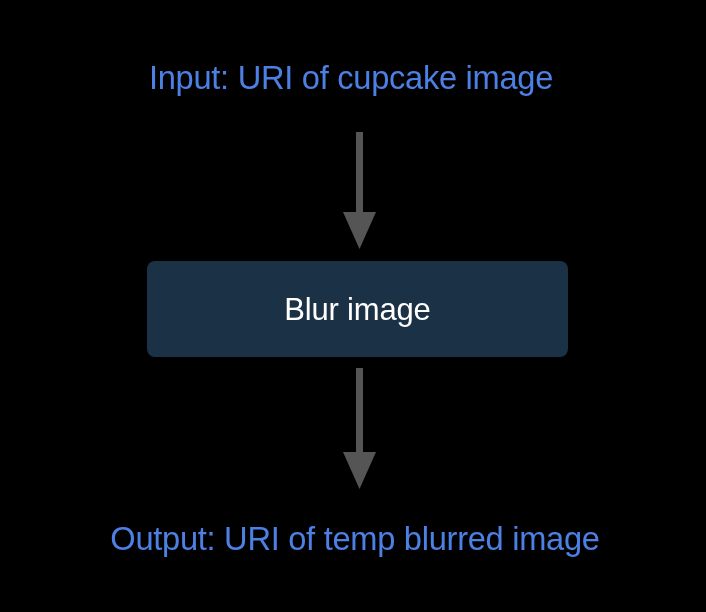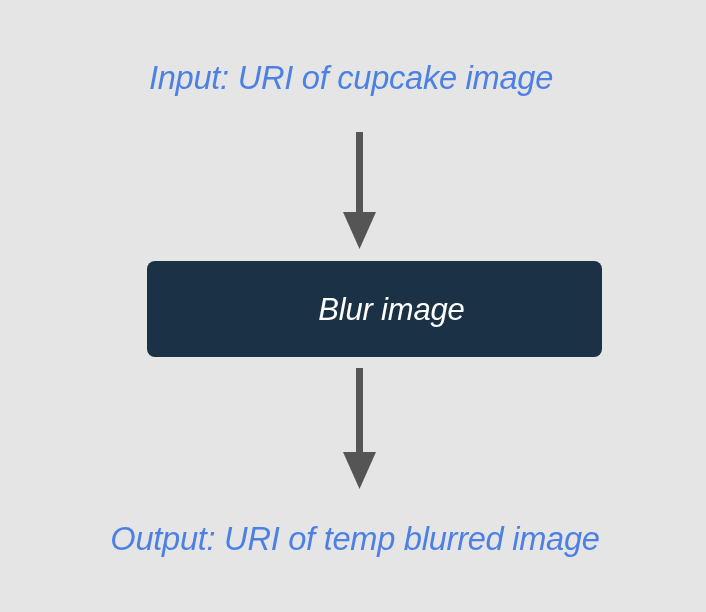--- a/index.html
+++ b/index.html
@@ -10,22 +10,21 @@
   body {
     width: 706px;
     height: 612px;
     font-family: "Liberation Sans", sans-serif;
     overflow: hidden;
   }
   #diagram-canvas {
     position: relative;
     width: 706px;
     height: 612px;
-    background: #e5e5e5;
-    font-style: italic;
+    background: #000000;
   }
   .node-label {
     position: absolute;
     text-align: center;
     white-space: nowrap;
     font-family: "Liberation Sans", sans-serif;
     font-weight: 400;
     letter-spacing: -0.3px;
   }
   
@@ -52,21 +51,20 @@
     position: absolute;
     left: 147px;
     top: 261px;
     width: 421px;
     height: 96px;
     background: #1b3145;
     border-radius: 8px;
     display: flex;
     align-items: center;
     justify-content: center;
-    padding-left: 34px;
   }
   #process-node-label {
     color: #ffffff;
     font-size: 32px;
     line-height: 38px;
     font-family: "Liberation Sans", sans-serif;
     letter-spacing: -0.2px;
     transform: scaleX(0.97);
     white-space: nowrap;
   }

